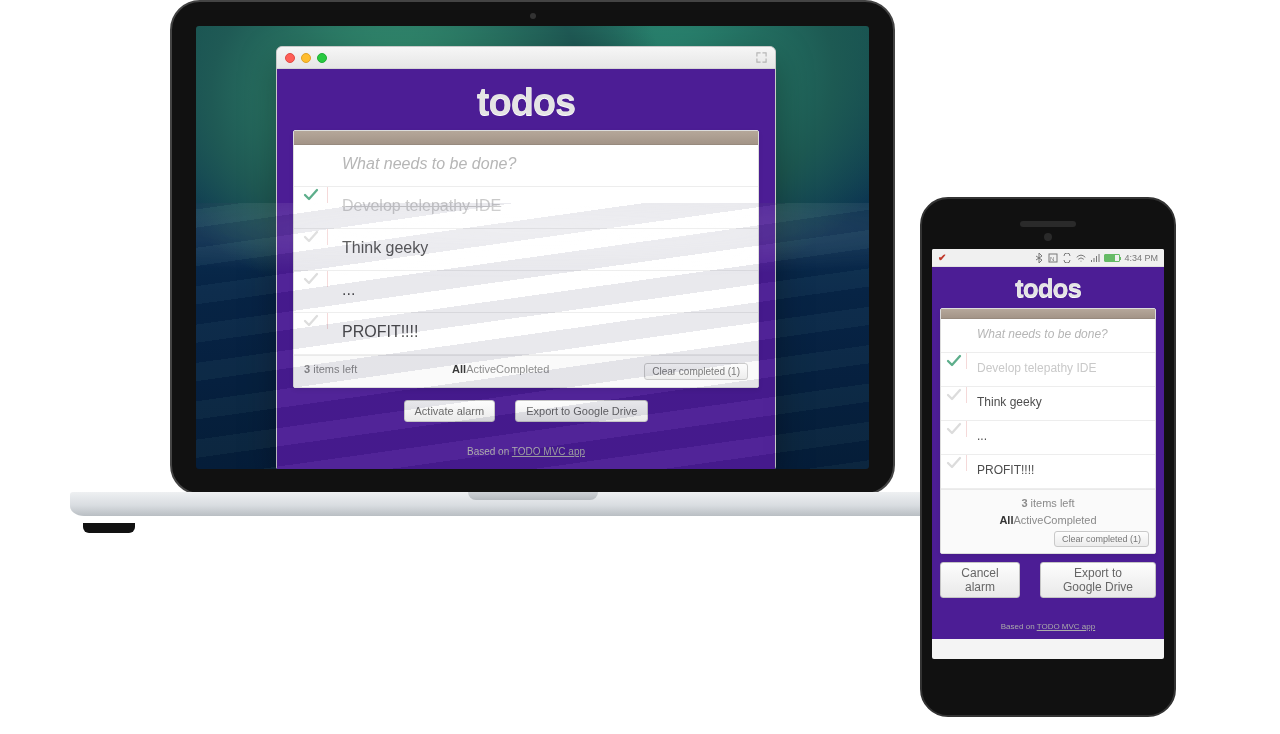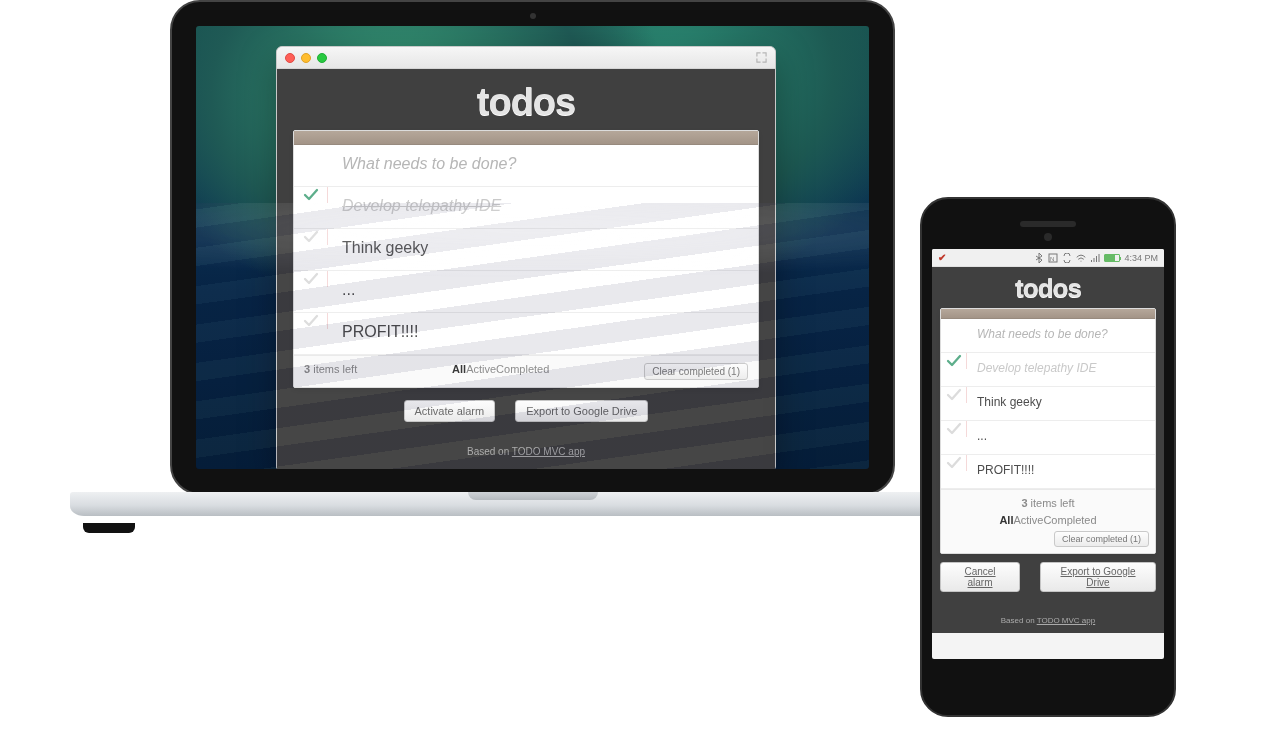--- a/index.html
+++ b/index.html
@@ -96,21 +96,21 @@
   .traffic span{ width:10px; height:10px; border-radius:50%; }
   .tl-red{ background:#ff5f57; border:1px solid #e04b44;}
   .tl-yel{ background:#ffbd2e; border:1px solid #e0a125;}
   .tl-grn{ background:#28c940; border:1px solid #1fae36;}
   .maximize-icon{
     position:absolute; right:8px; top:5px;
     width:11px; height:11px; opacity:.55;
   }
   .maximize-icon svg{ display:block; }
 
-  .app-body{ padding:10px 16px 14px; background:#404040;}
+  .app-body{ padding:10px 16px 14px; background:#4c1d95;}
   .app-title{
     text-align:center;
     font-size:38px;
     font-weight:bold;
     color:#e4e4e4;
     letter-spacing:-1px;
     margin:2px 0 6px;
     text-shadow:0 1px 0 #fff;
   }
 
@@ -140,21 +140,21 @@
   }
   .row .content{
     padding:10px 14px;
     font-size:16px;
     color:#4d4d4d;
   }
   .row.input .content{
     font-style:italic; color:#b6b6b6; font-size:16px;
   }
   .row.completed .content{
-    color:#c9c9c9; text-decoration:line-through;font-style:italic;
+    color:#c9c9c9; text-decoration:line-through;
   }
   .check{
     width:16px; height:16px;
   }
   .check svg{ display:block; }
   .check.done svg path{ stroke:#5dae8b; }
   .check.pending svg path{ stroke:#dcdcdc; }
 
   .card-footer{
     display:flex; align-items:flex-start; justify-content:space-between;
@@ -233,21 +233,21 @@
   .phone .row{ min-height:34px; }
   .phone .row .margin{ width:26px; flex:0 0 26px; }
   .phone .row .content{ font-size:12px; padding:8px 10px; }
   .phone .card-footer{
     display:block; text-align:center; padding:5px 6px 6px; line-height:1.5;
   }
   .phone .card-footer .left{ display:block; }
   .phone .filters{ justify-content:center; }
   .phone .card-footer .right{ display:flex; justify-content:flex-end; margin-top:3px;}
   .phone .win-actions{ margin:8px 0 4px; }
-  .phone .btn{ font-size:10px; padding:3px 14px;text-decoration:underline; }
+  .phone .btn{ font-size:12px; padding:3px 14px; }
   .phone .btn-sm{ font-size:9px; }
   .phone .credit{ font-size:8px; }
 
 </style>
 </head>
 <body>
 
 <div class="laptop">
   <div class="camera"></div>
   <div class="laptop-screen">

